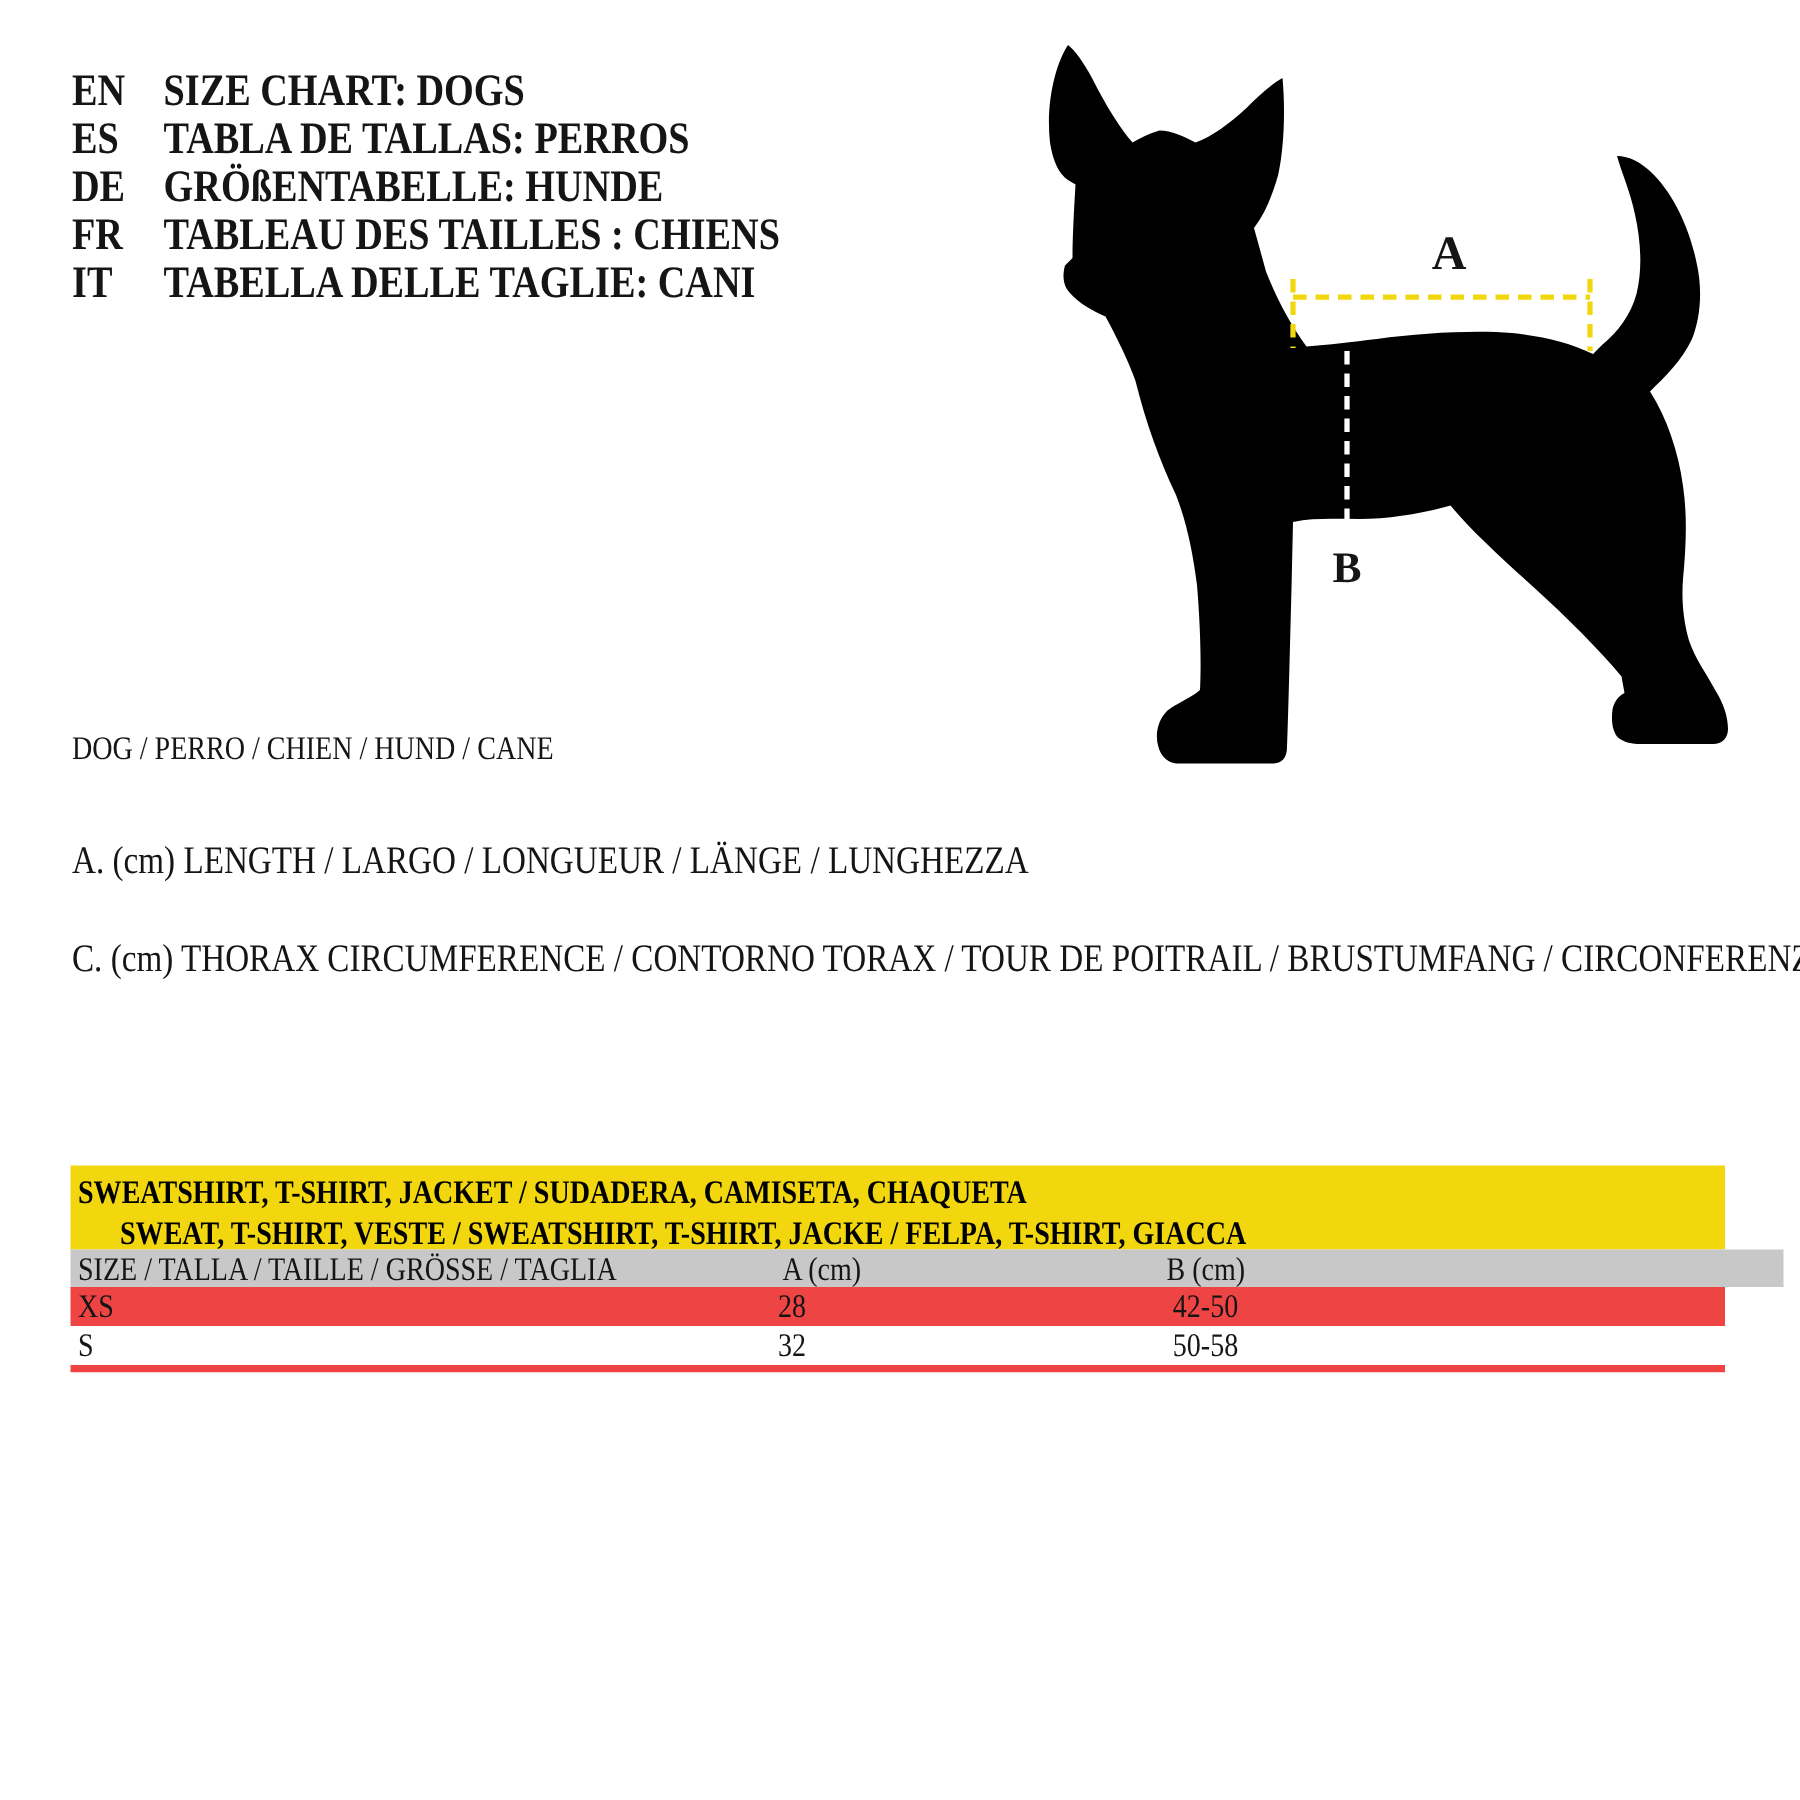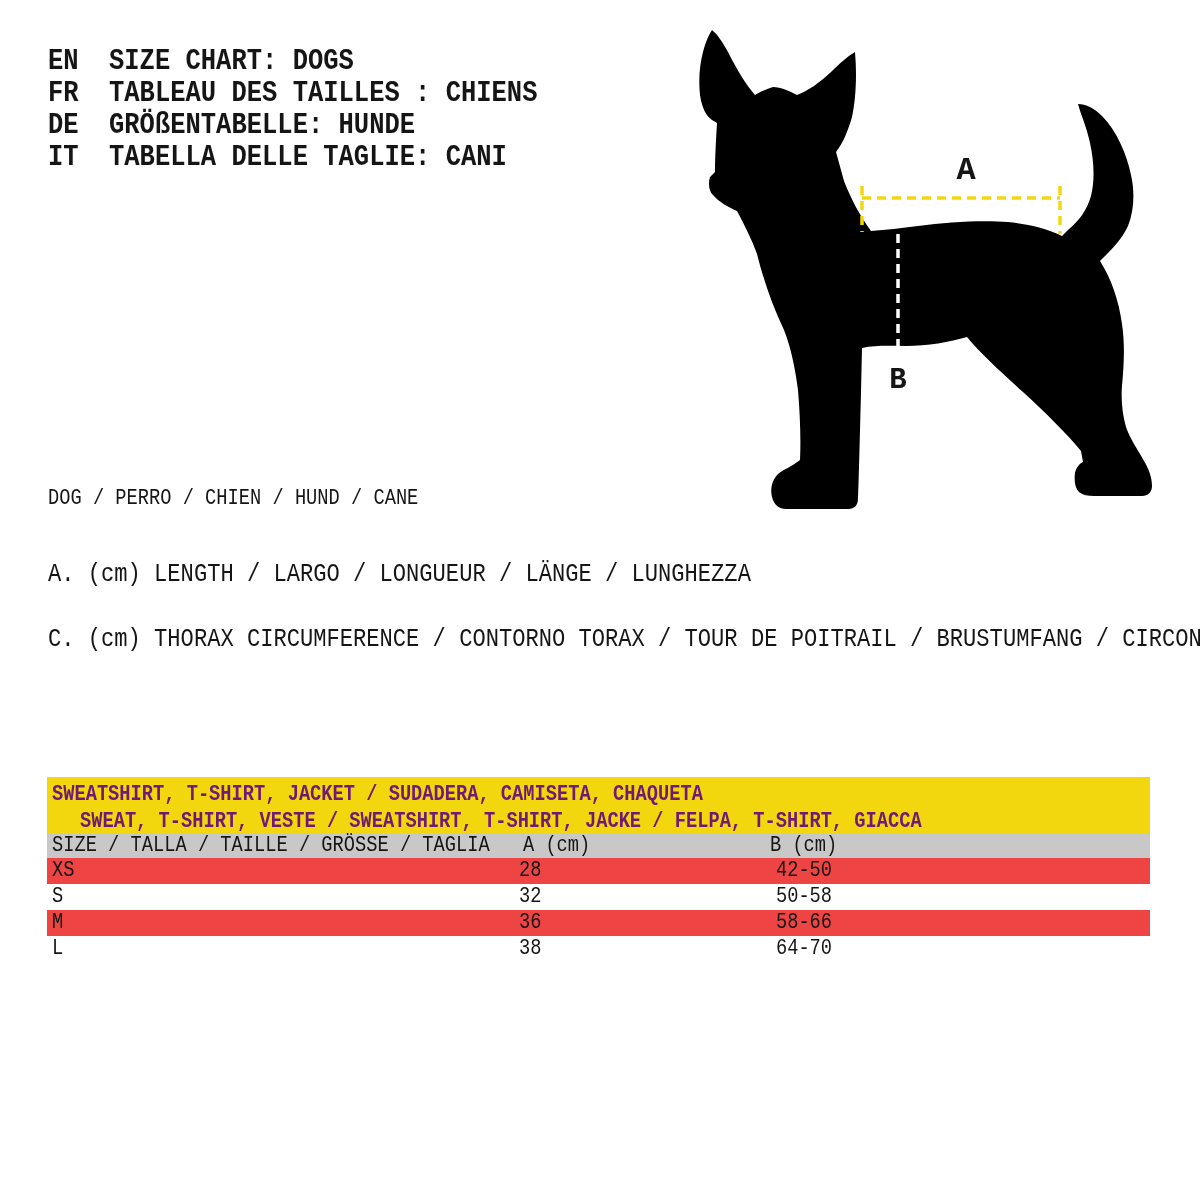--- a/index.html
+++ b/index.html
@@ -1,19 +1,19 @@
 <!DOCTYPE html>
 <html><head>
 <meta charset="utf-8">
 <style>
   html,body { margin:0; padding:0; background:#ffffff; }
   .page {
-    position:relative; width:1200px; height:1200px;
+    position:relative; width:1200px; height:915px;
     background:#ffffff; overflow:hidden;
-    font-family:Liberation Mono, monospace;
+    font-family:Liberation Serif, serif;
     color:#151515;
   }
   
   .cond { display:inline-block; transform:scaleX(0.85); transform-origin:0 50%; white-space:nowrap; }
   .cond-c { display:inline-block; transform:scaleX(0.85); transform-origin:50% 50%; white-space:nowrap; }
 
   
   .langs { position:absolute; left:48px; top:45px; font-size:30px; line-height:32px; font-weight:bold; }
   .lang-row { white-space:nowrap; }
   .lang-code { display:inline-block; width:61px; transform:scaleX(0.85); transform-origin:0 50%; }
@@ -23,46 +23,49 @@
   .dog-svg { position:absolute; left:680px; top:20px; width:480px; height:500px; }
 
   .animal-label { position:absolute; left:48px; top:484px; font-size:22px; line-height:30px; }
   .legend-line-a { position:absolute; left:48px; top:559px; font-size:26px; line-height:30px; }
   .legend-line-c { position:absolute; left:48px; top:624px; font-size:26px; line-height:30px; }
   .brand-label   { position:absolute; left:48px; top:692px; font-size:26px; line-height:30px; }
 
   
   .size-table { position:absolute; left:47px; top:777px; width:1103px; }
   .banner { position:relative; width:100%; height:56px; background:#F2D70E; }
-  .banner-line { position:absolute; left:5px; font-size:22px; font-weight:bold; line-height:27px; color:#701a75; }
+  .banner-line { position:absolute; left:5px; font-size:22px; font-weight:bold; line-height:27px; color:#000000; }
   .banner-line.l1 { top:4px; }
   .banner-line.l2 { top:31px;margin-left:28px; }
 
-  .thead { position:relative; width:100%; height:25px; background:#C8C8C8; font-size:22px; line-height:25px; }
+  .thead { position:relative; width:100%; height:25px; background:#C8C8C8; font-size:22px; line-height:25px;padding-left:39px; }
   .trow  { position:relative; width:100%; height:26px; font-size:22px; line-height:26px; background:#ffffff; }
   .trow.alt { background:#ef4444; }
 
   .c-size { position:absolute; left:5px; top:0; }
   .c-a { position:absolute; left:470px; top:0; width:200px; text-align:left; }
   .c-b { position:absolute; left:657px; top:0; width:200px; text-align:center; }
 </style>
 </head>
 <body>
 
 <div class="page">
 
   <div class="langs">
     <div class="lang-row">
       <span class="lang-code">EN</span><span class="lang-text">SIZE CHART: DOGS</span>
     </div>
     <div class="lang-row">
-      <span class="lang-code">FR</span><span class="lang-text">TABLEAU DES TAILLES : CHIENS</span>
+      <span class="lang-code">ES</span><span class="lang-text">TABLA DE TALLAS: PERROS</span>
     </div>
     <div class="lang-row">
       <span class="lang-code">DE</span><span class="lang-text">GRÖßENTABELLE: HUNDE</span>
+    </div>
+    <div class="lang-row">
+      <span class="lang-code">FR</span><span class="lang-text">TABLEAU DES TAILLES : CHIENS</span>
     </div>
     <div class="lang-row">
       <span class="lang-code">IT</span><span class="lang-text">TABELLA DELLE TAGLIE: CANI</span>
     </div>
   </div>
 
   <svg class="dog-svg" viewBox="680 20 480 500">
     <path fill="#000000" d="
       M 712 30
       C 704 42 697 68 700 95

